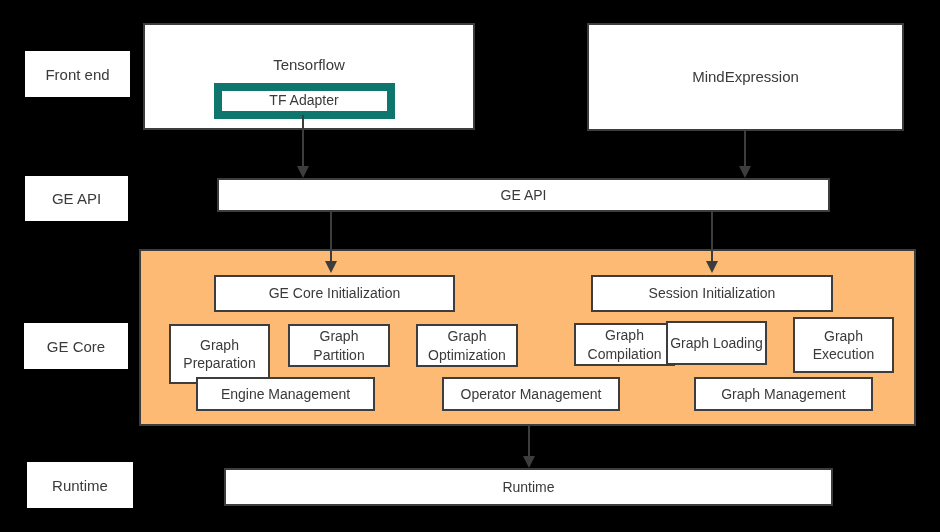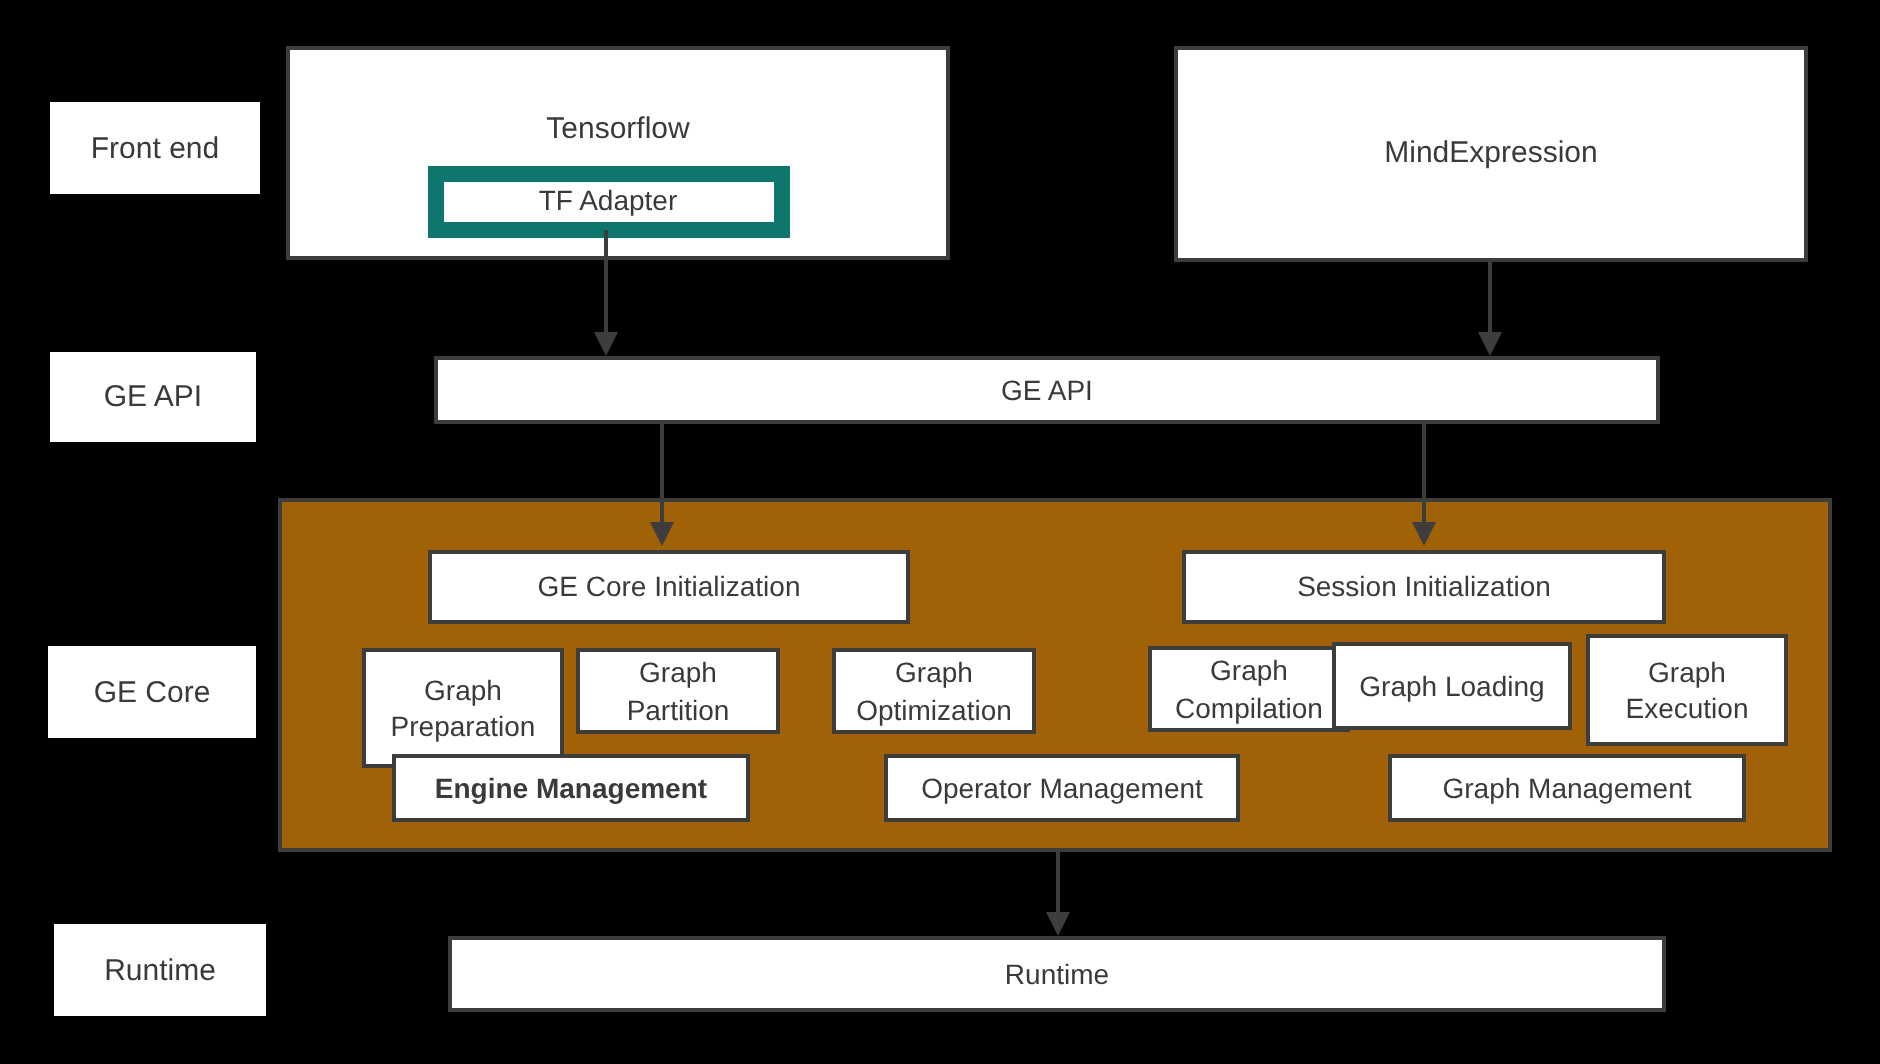--- a/index.html
+++ b/index.html
@@ -29,21 +29,21 @@
     background: #ffffff;
     box-sizing: border-box;
     display: flex;
     align-items: center;
     justify-content: center;
     text-align: center;
     font-size: 15px;
   }
   .container-box {
     position: absolute;
-    background: #a16207;
+    background: #fdba74;
     border: 2px solid #3d3d3d;
     box-sizing: border-box;
   }
   .top-box-label { font-size: 15px; }
   .tf-box {
     flex-direction: column;
     justify-content: flex-start;
     padding-top: 30px;
   }
   .tf-adapter {
@@ -94,28 +94,28 @@
 
   <div class="box top-box-label" style="left:587px; top:23px; width:317px; height:108px;">MindExpression</div>
 
   <div class="box" style="left:217px; top:178px; width:613px; height:34px;">GE API</div>
 
   <div class="container-box" style="left:139px; top:249px; width:777px; height:177px;">
 
     <div class="box" style="left:73px; top:24px; width:241px; height:37px;">GE Core Initialization</div>
     <div class="box" style="left:450px; top:24px; width:242px; height:37px;">Session Initialization</div>
 
-    <div class="box stage-box" style="left:28px; top:73px; width:101px; height:60px;margin-left:12px;">Graph Preparation</div>
+    <div class="box stage-box" style="left:28px; top:73px; width:101px; height:60px;">Graph Preparation</div>
     <div class="box stage-box" style="left:147px; top:73px; width:102px; height:43px;">Graph Partition</div>
     <div class="box stage-box" style="left:275px; top:73px; width:102px; height:43px;">Graph Optimization</div>
     <div class="box stage-box" style="left:401px; top:72px; width:101px; height:43px;margin-left:32px;">Graph Compilation</div>
-    <div class="box stage-box" style="left:525px; top:70px; width:120px; height:44px;">Graph Loading</div>
+    <div class="box stage-box" style="left:525px; top:70px; width:101px; height:44px;">Graph Loading</div>
     <div class="box stage-box" style="left:652px; top:66px; width:101px; height:56px;">Graph Execution</div>
 
-    <div class="box" style="left:55px; top:126px; width:179px; height:34px;font-weight:bold;">Engine Management</div>
+    <div class="box" style="left:55px; top:126px; width:179px; height:34px;">Engine Management</div>
     <div class="box" style="left:301px; top:126px; width:178px; height:34px;">Operator Management</div>
     <div class="box" style="left:553px; top:126px; width:179px; height:34px;">Graph Management</div>
   </div>
 
   <div class="box" style="left:224px; top:468px; width:609px; height:38px;">Runtime</div>
 
   <div>
     <div class="arrow-shaft" style="left:302px; top:115px; height:51px;"></div>
     <div class="arrow-head" style="left:297px; top:166px;"></div>
   </div>

